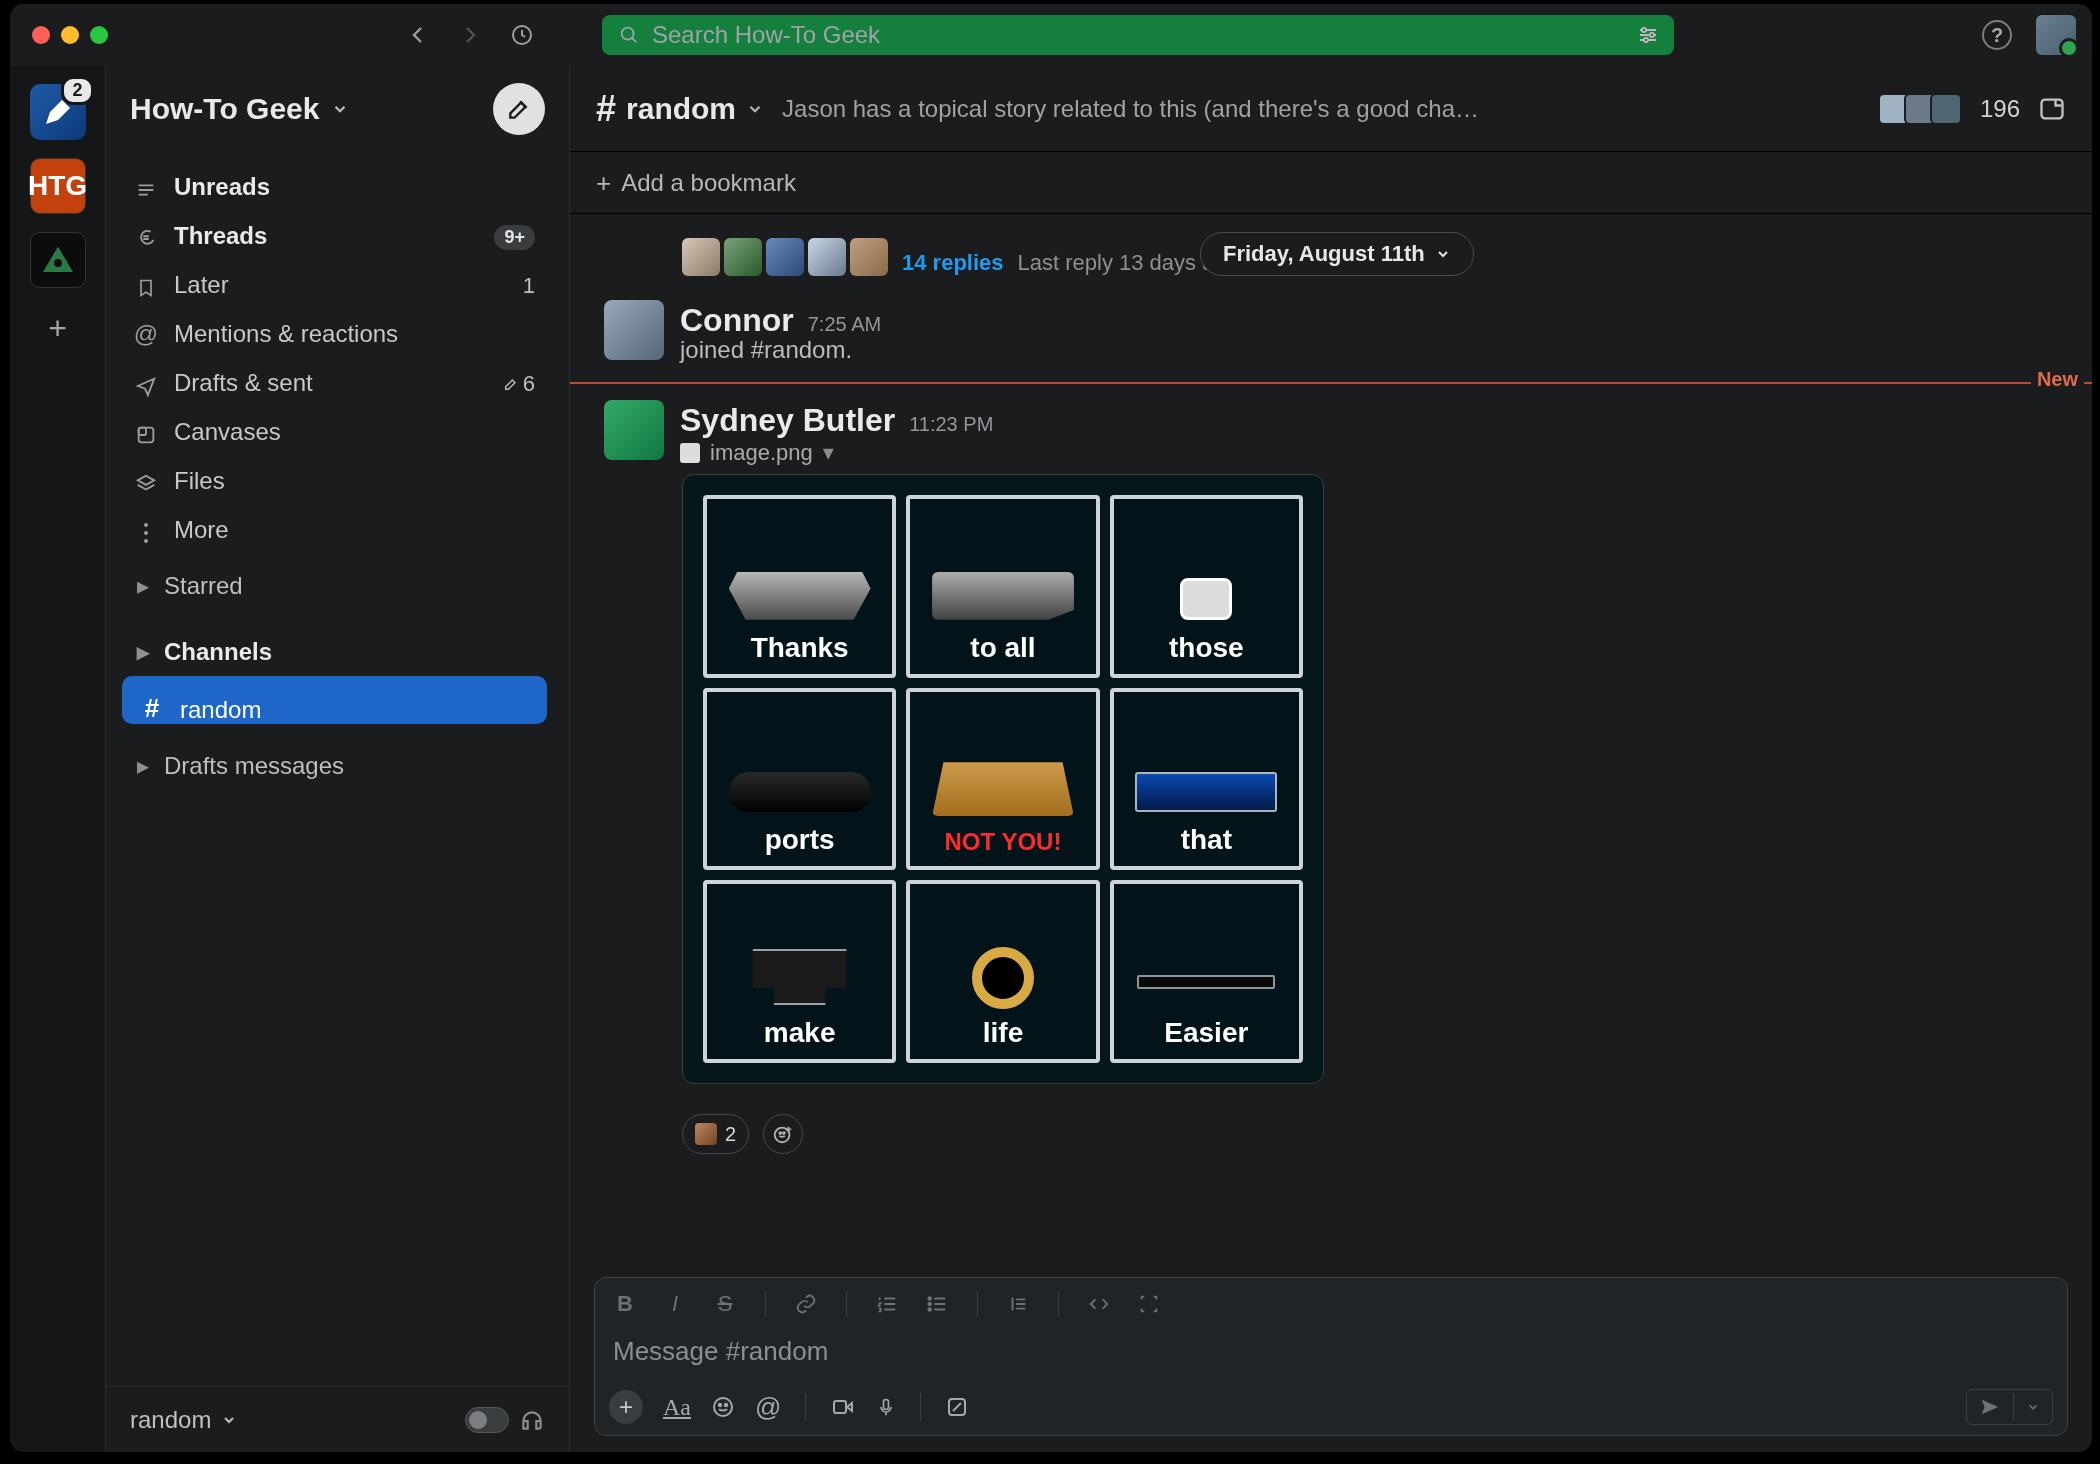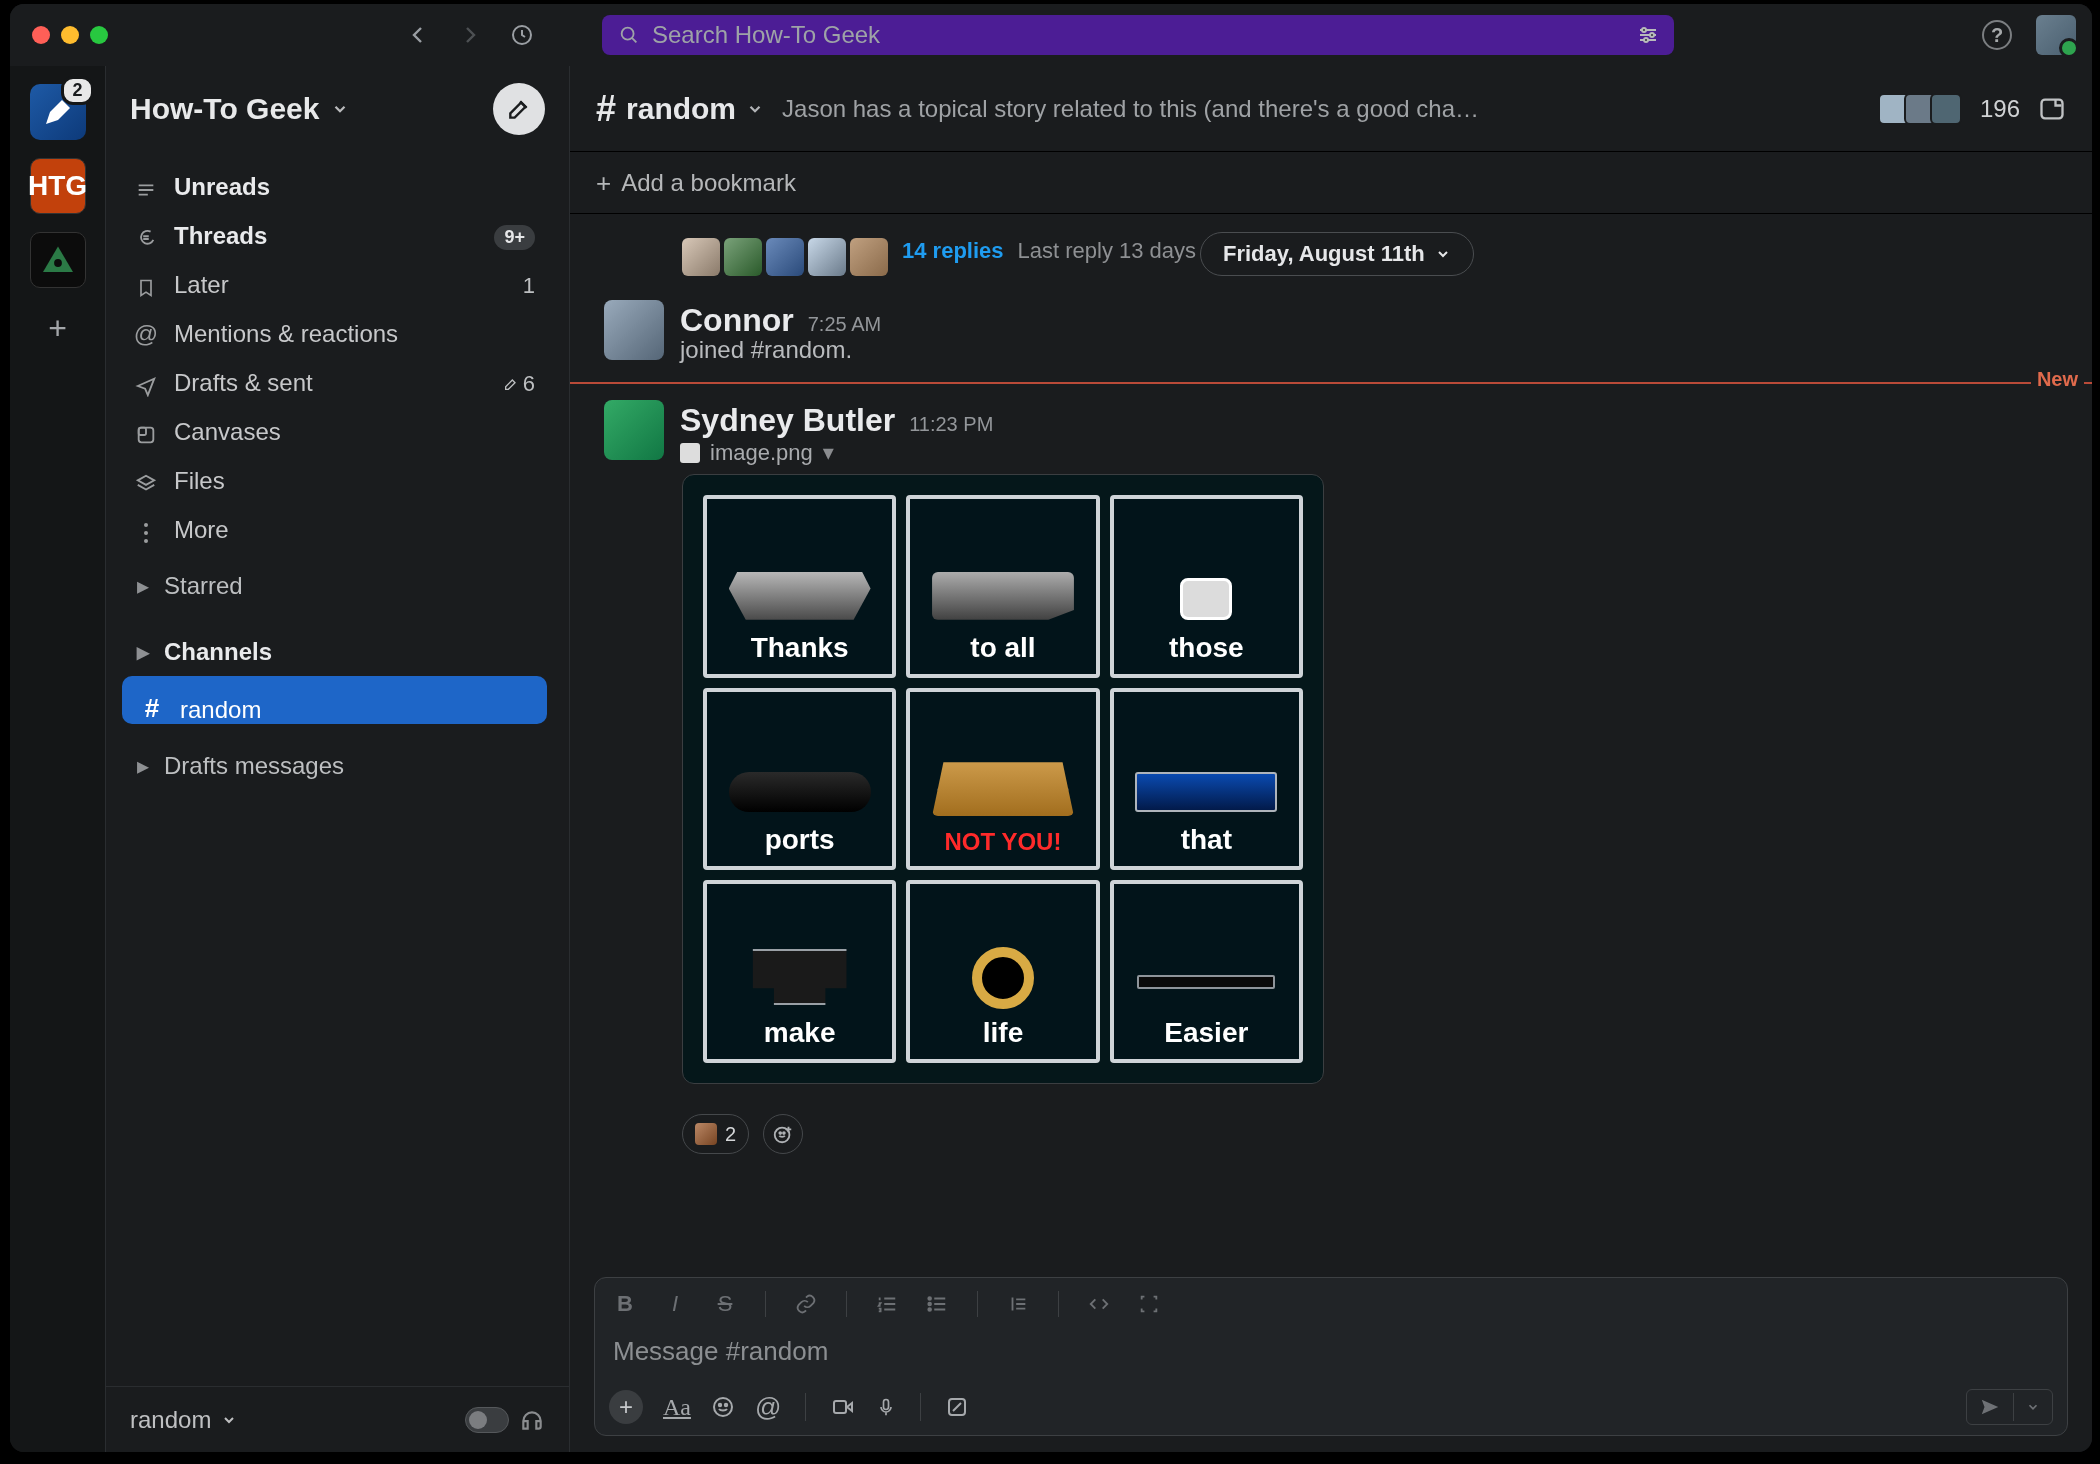--- a/index.html
+++ b/index.html
@@ -8,21 +8,21 @@
 .app { position: absolute; left: 10px; top: 4px; width: 2082px; height: 1448px; background: #1a1c1e; border-radius: 14px; overflow: hidden; display: flex; flex-direction: column; }
 
 
 .toolbar { height: 62px; background: #1a1c1e; display: flex; align-items: center; padding: 0 16px; gap: 16px; position: relative; }
 .traffic { display: flex; gap: 11px; margin-left: 6px; }
 .dot { width: 18px; height: 18px; border-radius: 50%; }
 .dot.red { background:#ff5f57; } .dot.yellow{background:#febc2e;} .dot.green{background:#28c840;}
 .nav-btns { display:flex; gap:24px; margin-left:280px; }
 .icon-btn { width:28px; height:28px; display:flex; align-items:center; justify-content:center; color:#9a9ea3; cursor:pointer; }
 .icon-btn svg { width:24px; height:24px; }
-.search-box { flex:0 0 1072px; height:40px; margin-left:50px; background:#4c1d95; border-radius:8px; display:flex; align-items:center; padding:0 16px; gap:12px; color:#9ea3a7; position:relative;}
+.search-box { flex:0 0 1072px; height:40px; margin-left:50px; background:#15803d; border-radius:8px; display:flex; align-items:center; padding:0 16px; gap:12px; color:#9ea3a7; position:relative;}
 .search-box input { background:transparent; border:none; outline:none; color:#c7c9cb; font-size:24px; flex:1; }
 .search-box input::placeholder { color:#9ea3a7; }
 .filter-icon{position:absolute; right:14px; color:#b8babc;}
 .toolbar-right{margin-left:auto; display:flex; align-items:center; gap:24px;}
 .help-btn{width:30px;height:30px; border:2px solid #7b7e81;border-radius:50%; display:flex;align-items:center;justify-content:center;color:#a6a9ab;font-weight:700;font-size:20px;}
 .avatar-top{width:40px;height:40px;border-radius:6px;background:linear-gradient(135deg,#6a7f8f,#4a5f6f);position:relative;}
 .avatar-top::after{content:"";position:absolute;right:-3px;bottom:-3px;width:14px;height:14px;border-radius:50%;background:#2ea44f;border:3px solid #1a1c1e;}
 
 
 .body { flex:1; display:flex; min-height:0; }
@@ -393,21 +393,21 @@
         <div class="date-chip">
           <span>Friday, August 11th</span>
           <svg width="16" height="16" viewBox="0 0 24 24" fill="none" stroke="currentColor" stroke-width="3">
               <path d="M6 9l6 6 6-6"></path>
             </svg>
         </div>
 
         <div class="thread-preview">
           <div style="width:640px"></div>
         </div>
-        <div style="position:absolute;left:112px;top:24px;display:flex;align-items:flex-start;gap:14px;">
+        <div style="position:absolute;left:112px;top:24px;display:flex;align-items:flex-end;gap:14px;">
           <div class="thumb-row">
             <div class="thumb"></div>
             <div class="thumb"></div>
             <div class="thumb"></div>
             <div class="thumb"></div>
             <div class="thumb"></div>
           </div>
           <span class="thread-replies">14 replies</span>
           <span class="thread-last">Last reply 13 days ago</span>
         </div>

